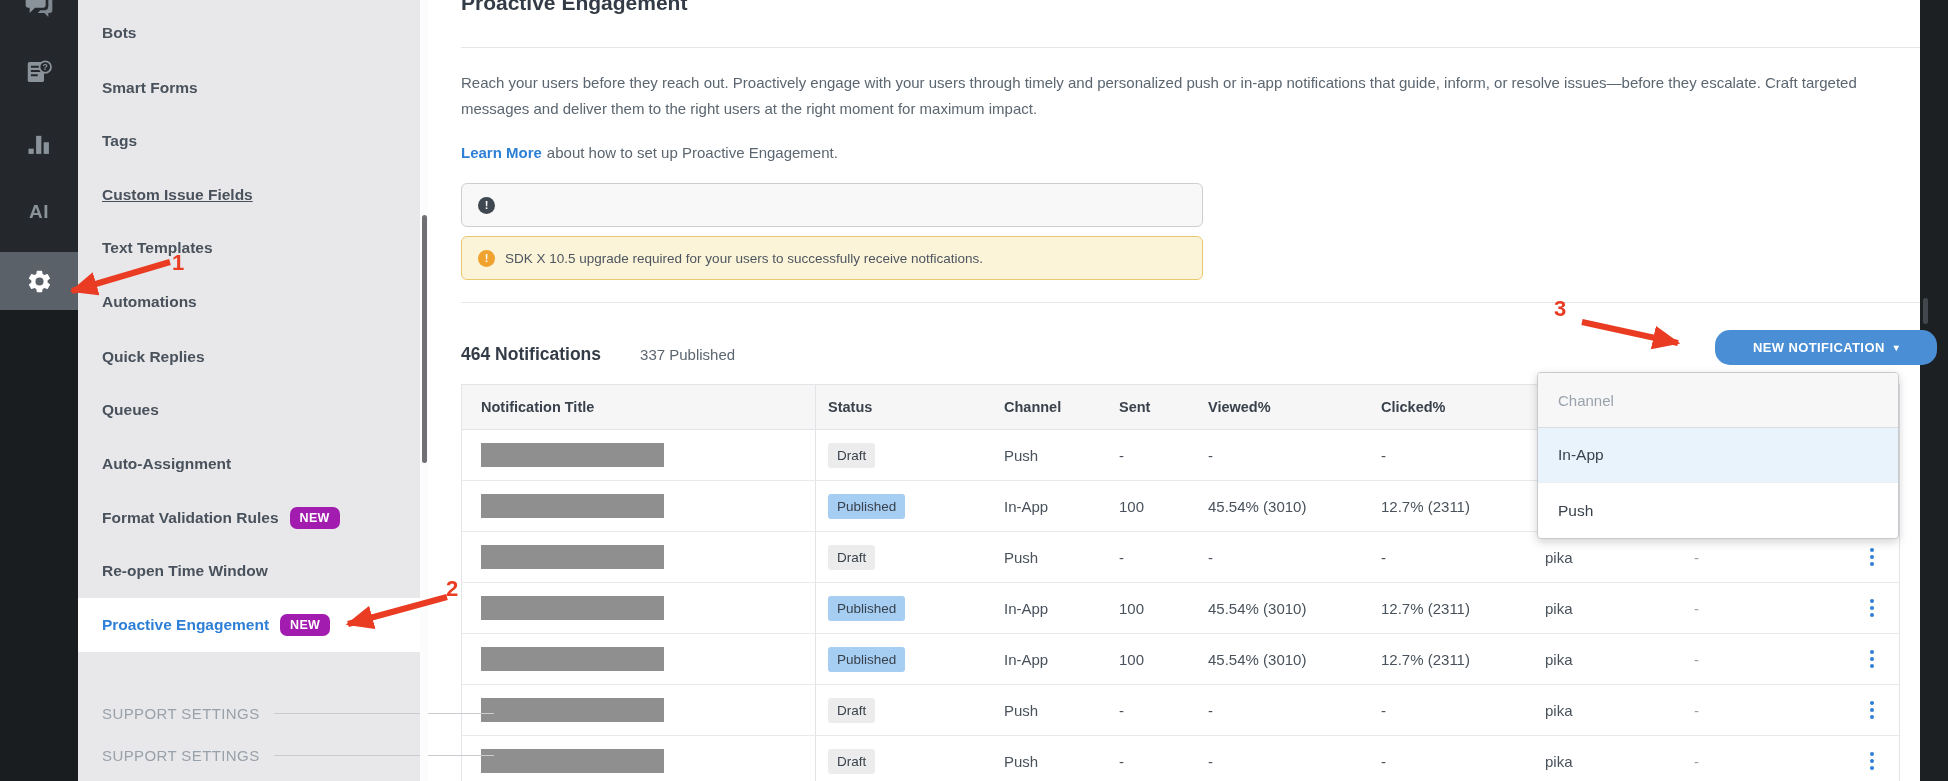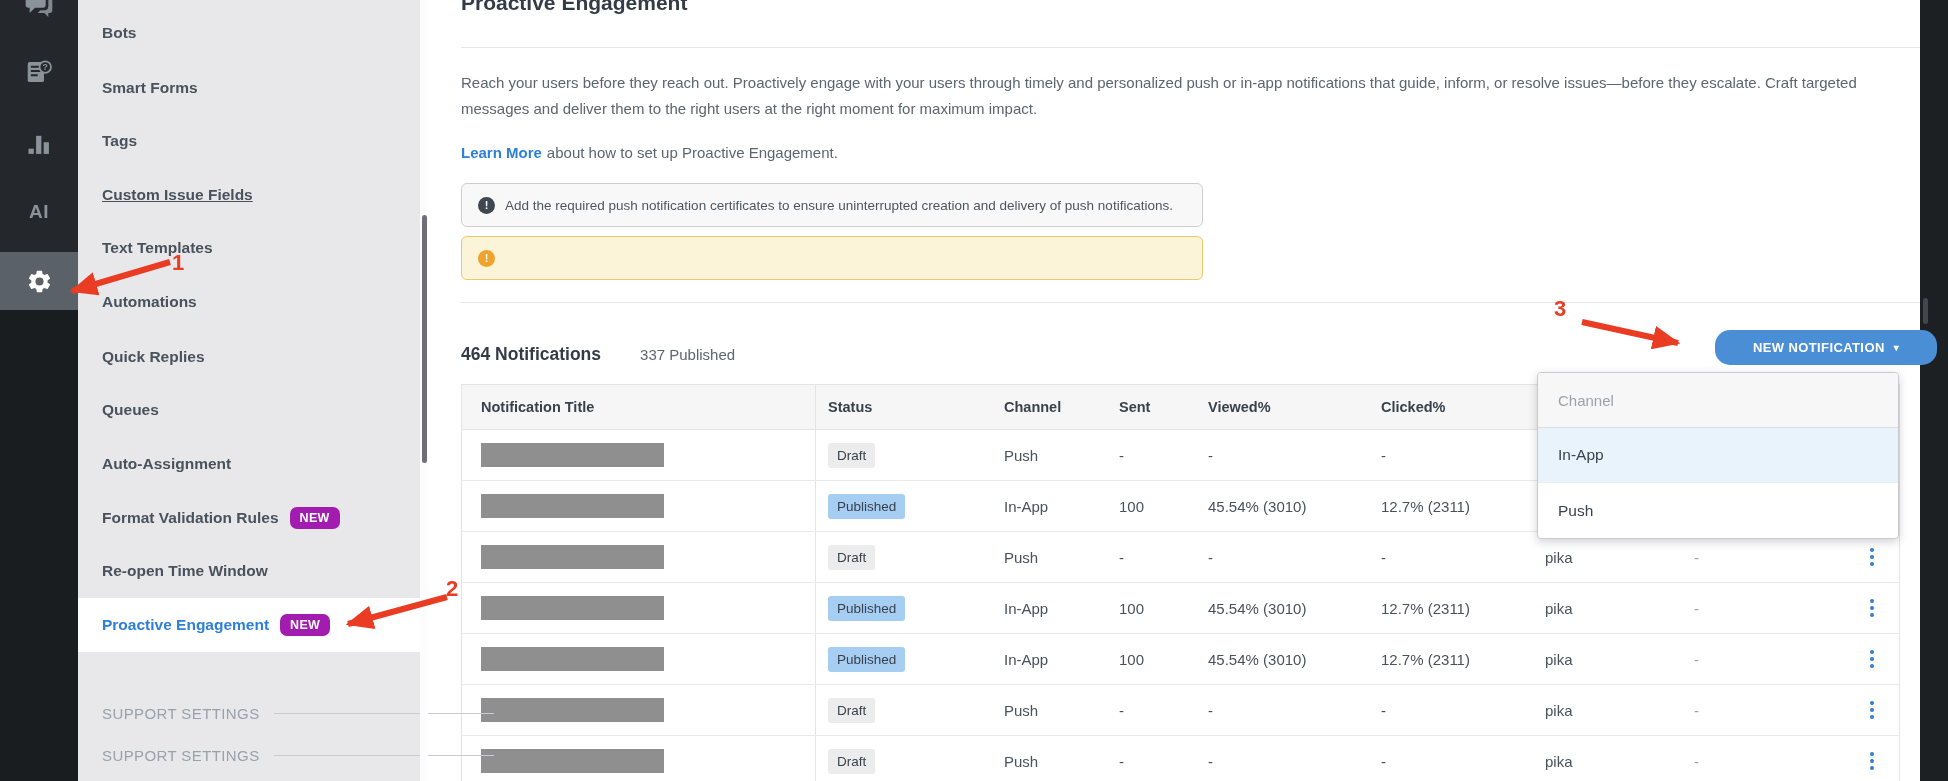--- a/index.html
+++ b/index.html
@@ -180,24 +180,24 @@
 
 <h1 class="page-title">Proactive Engagement</h1>
 <div class="title-divider"></div>
 <p class="page-desc">Reach your users before they reach out. Proactively engage with your users through timely and personalized push or in-app notifications that guide, inform, or resolve issues—before they escalate. Craft targeted messages and deliver them to the right users at the right moment for maximum impact.</p>
 <div class="learn-row">
   <a class="learn-link">Learn More</a><span>about how to set up Proactive Engagement.</span>
 </div>
 
 <div class="banner banner-info">
   <span class="banner-ico">!</span>
-  <span>Add the required push notification certificates to ensure uninterrupted creation and delivery of push notifications.</span>
 </div>
 <div class="banner banner-warn">
   <span class="banner-ico">!</span>
+  <span>SDK X 10.5 upgrade required for your users to successfully receive notfications.</span>
 </div>
 
 <div class="section-divider"></div>
 
 <div class="stats">
   <span class="stats-total">464 Notifications</span>
   <span id="stats-segments" style="display:flex;align-items:baseline;gap:24px;flex-direction:column;">
       <div class="seg">337 Published</div>
       <div class="dot">·</div>
       <div class="seg">119 Draft</div>

